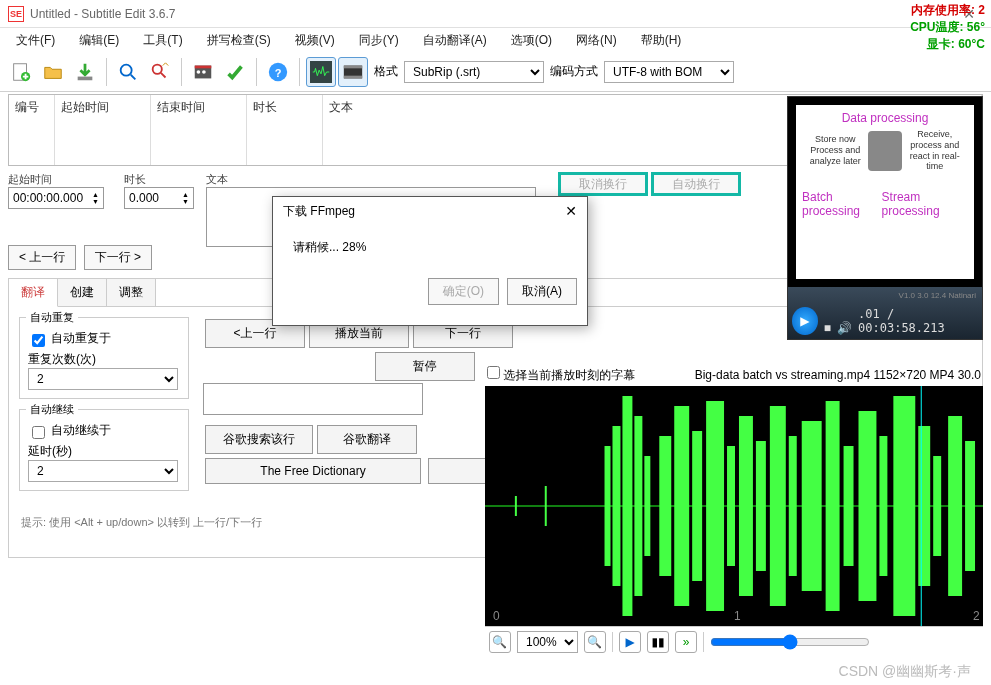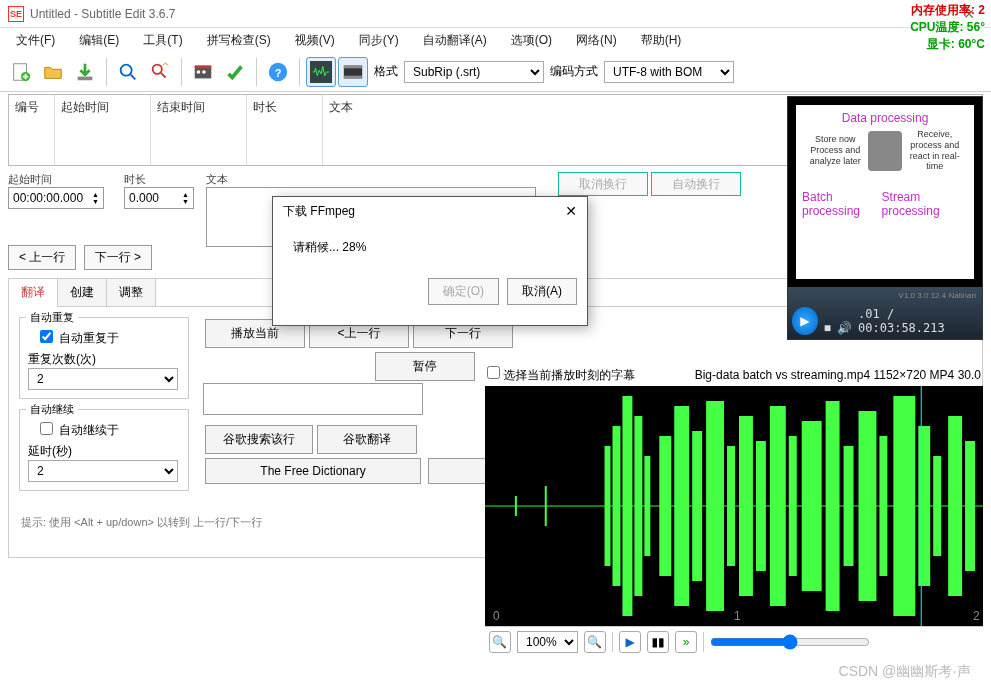--- a/index.html
+++ b/index.html
@@ -23,40 +23,40 @@
 select{border:1px solid #aaa;height:22px;padding:0 4px;background:#fff}
 .grid{height:72px;border:1px solid #bbb;margin:2px 8px 2px 8px;display:flex;background:#fff}
 .grid .col{border-right:1px solid #ddd;padding:4px 6px;color:#333}
 .mid{display:flex;padding:4px 8px;gap:12px}
 .mid .leftc{display:flex;flex-direction:column;gap:6px}
 .mid .lblsm{color:#444;font-size:11px}
 .numbox{border:1px solid #999;height:22px;padding:0 4px;width:96px;display:flex;align-items:center;justify-content:space-between}
 .numbox .spin{display:flex;flex-direction:column;font-size:7px;line-height:1}
 .navbtn{border:1px solid #999;background:#f8f8f8;padding:3px 10px;margin-right:4px}
 .txtarea{border:1px solid #999;width:330px;height:60px;background:#fff}
-.rbtn{border:1px solid #14b8a6;background:#f0f0f0;width:90px;height:24px;margin-bottom:6px}
+.rbtn{border:3px solid #14b8a6;background:#f0f0f0;width:90px;height:24px;margin-bottom:6px}
 .rbtn.dis{color:#aaa;background:#f8f8f8}
 .preview{position:absolute;top:96px;right:8px;width:196px;height:244px;background:#000;border:1px solid #333}
 .preview .slide{position:absolute;top:8px;left:8px;right:8px;height:174px;background:#fff;padding:6px;font-family:'Comic Sans MS',cursive;font-size:10px}
 .preview .slide .hd{text-align:center;color:#c030c0;margin-bottom:4px}
 .preview .slide .cols{display:flex;justify-content:space-between;align-items:center}
 .preview .slide .c{width:80px;text-align:center;color:#333;font-size:9px;line-height:1.2}
 .preview .slide .ic{width:40px;height:40px;background:#888;border-radius:4px}
 .preview .slide .ft{display:flex;justify-content:space-between;color:#c030c0;font-size:9px;margin-top:18px}
 .preview .ctrl{position:absolute;bottom:0;left:0;right:0;height:52px;background:linear-gradient(#3a4a5a,#1a2530);display:flex;align-items:flex-end;padding:4px;color:#ddd;font-size:10px}
 .preview .play{width:28px;height:28px;border-radius:50%;background:radial-gradient(#3af,#06c);display:flex;align-items:center;justify-content:center;color:#fff;margin-right:6px}
 .preview .time{margin-left:auto;font-family:monospace}
 .tabs{border:1px solid #ccc;margin:4px 8px;height:280px;position:relative}
 .tabhdr{display:flex;border-bottom:1px solid #ccc}
 .tabhdr span{padding:5px 12px;border-right:1px solid #ccc;background:#f5f5f5}
 .tabhdr span.act{background:#fff;border-bottom:1px solid #fff;margin-bottom:-1px;color:#cc3b3b}
 .tabbody{padding:10px;display:flex;gap:14px}
 .grp{border:1px solid #ccc;padding:8px;width:170px;margin-bottom:10px;position:relative}
 .grp .gt{position:absolute;top:-8px;left:6px;background:#fff;padding:0 4px;font-size:11px}
-.grp label{display:flex;align-items:flex-start;gap:6px;margin:4px 12px}
+.grp label{display:flex;align-items:flex-end;gap:6px;margin:4px 4px}
 .cbtn{border:1px solid #999;background:#f4f4f4;padding:5px 0;width:100px;text-align:center;margin:2px}
 .cbtn.w{width:216px}
 .hint{color:#777;padding:4px 12px;font-size:11px}
 .wave{position:absolute;top:364px;right:8px;width:498px}
 .wave .hdr{display:flex;align-items:center;gap:13px;padding:2px;font-size:11px}
 .wave .canvas{height:240px;background:#000;position:relative;overflow:hidden}
 .zoom{display:flex;align-items:center;gap:6px;padding:4px;border-top:1px solid #ccc}
 .zbtn{width:22px;height:22px;border:1px solid #aaa;border-radius:3px;display:flex;align-items:center;justify-content:center;background:#fff}
 .dialog{position:absolute;top:196px;left:272px;width:316px;height:130px;background:#fff;border:1px solid #555;box-shadow:3px 3px 12px rgba(0,0,0,0.3);z-index:100}
 .dialog .dt{height:28px;display:flex;align-items:center;padding:0 10px;justify-content:space-between}
@@ -232,22 +232,22 @@
         <label>
             <input type="checkbox" style=""> 
             <span>自动继续于</span>
           </label>
         <div>延时(秒)</div>
         <select style="width:150px"><option>2</option></select>
       </div>
     </div>
     <div>
       <div style="display:flex">
+        <button class="cbtn">&lt;上一行</button>
         <button class="cbtn">播放当前</button>
-        <button class="cbtn">&lt;上一行</button>
         <button class="cbtn">下一行</button>
       </div>
       <div style="text-align:center"><button class="cbtn">暂停</button></div>
       <div style="border:1px solid #999;width:220px;height:32px"></div>
       <div style="display:flex;margin-top:8px">
         <button class="cbtn" style="width:108px">谷歌搜索该行</button>
         <button class="cbtn" style="width:100px">谷歌翻译</button>
       </div>
       <button class="cbtn w">The Free Dictionary</button>
       <button class="cbtn w">Wikipedia</button>

